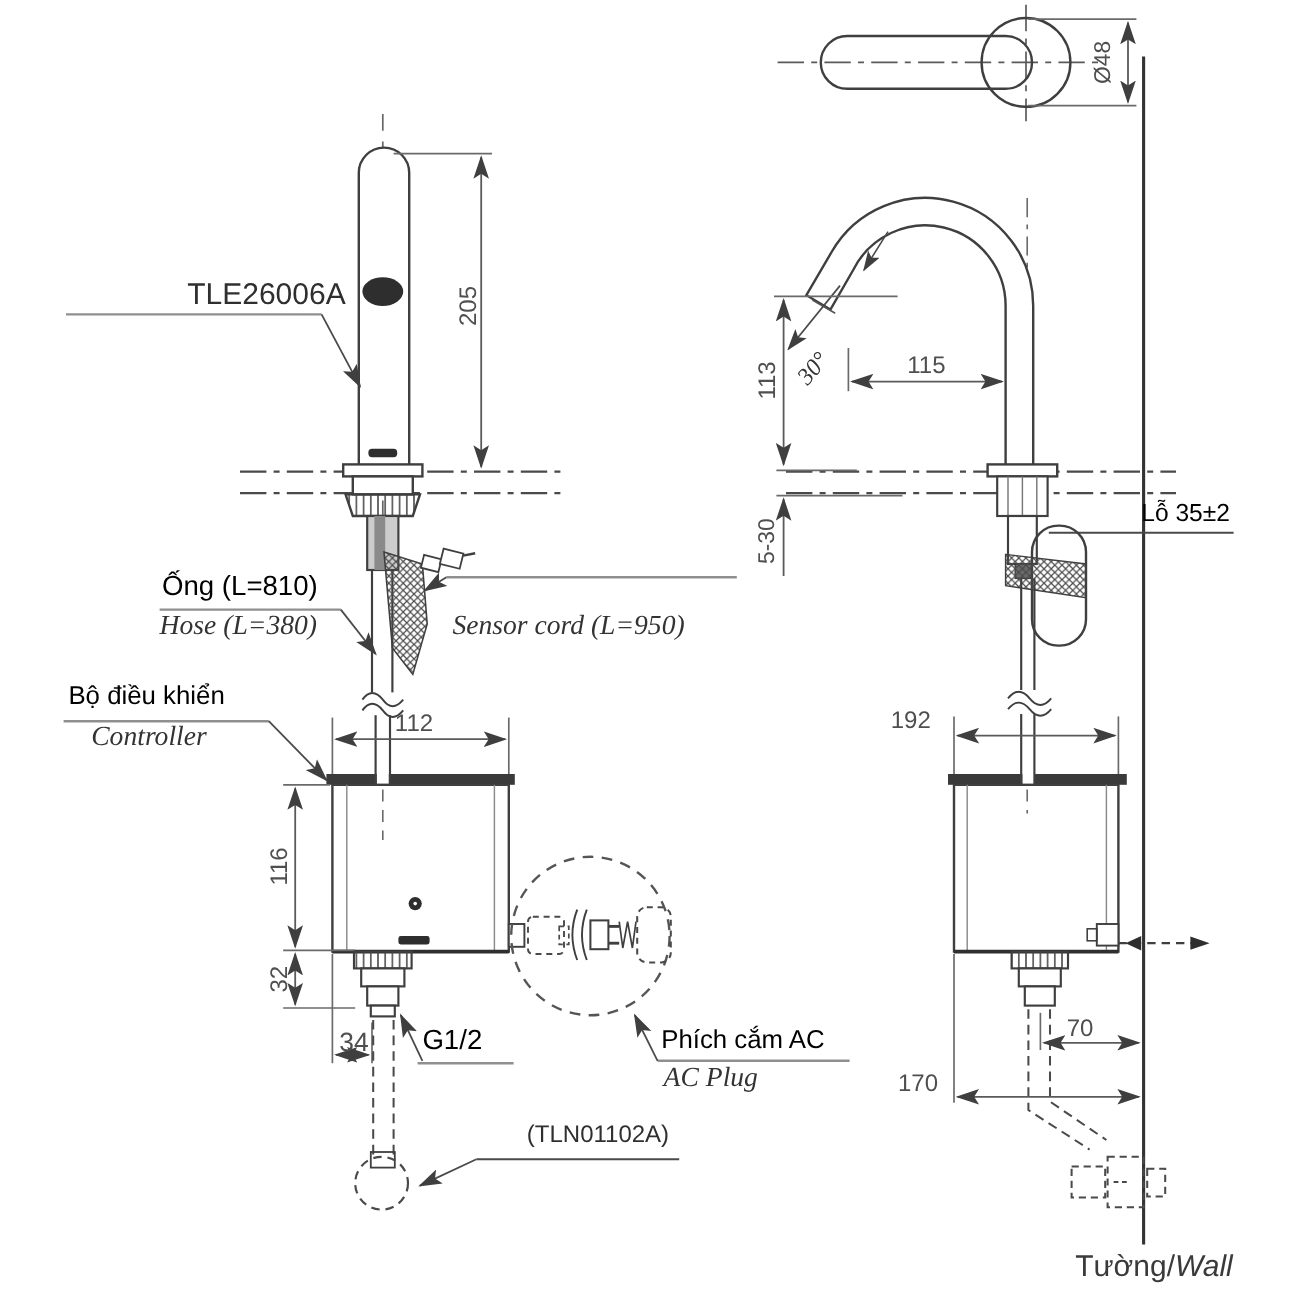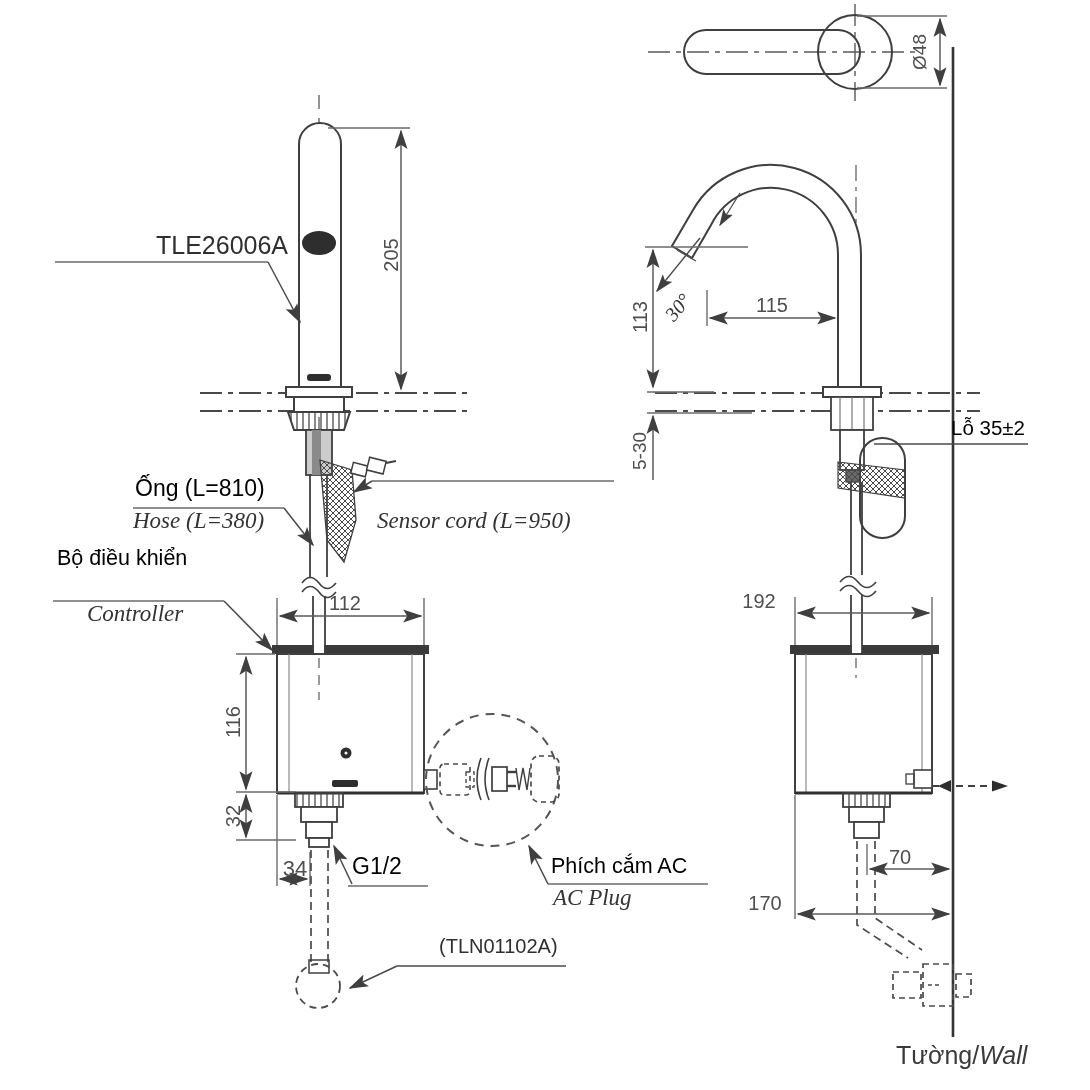--- a/index.html
+++ b/index.html
@@ -250,22 +250,22 @@
 
   <div class="lbl code" style="left:116px;top:232px;">TLE26006A</div>
 
   <div class="lbl dim rot" style="left:369px;top:245px;">205</div>
 
   <div class="lbl en" style="left:377px;top:481px;margin-top:28px;">Sensor cord (L=950)</div>
 
   <div class="lbl vi" style="left:135px;top:476px;font-size:23px;">Ống (L=810)</div>
   <div class="lbl en" style="left:133px;top:509px;">Hose (L=380)</div>
 
-  <div class="lbl vi" style="left:57px;top:547px;">Bộ điều khiển</div>
-  <div class="lbl en" style="left:87px;top:602px;">Controller</div>
+  <div class="lbl vi" style="left:57px;top:569px;">Bộ điều khiển</div>
+  <div class="lbl en" style="left:76px;top:602px;">Controller</div>
 
   <div class="lbl dim" style="left:323px;top:593px;width:44px;">112</div>
   <div class="lbl dim rot" style="left:211px;top:712px;">116</div>
   <div class="lbl dim rot" style="left:211px;top:806px;">32</div>
   <div class="lbl dim sm" style="left:277px;top:857px;width:36px;">34</div>
 
   <div class="lbl vi" style="left:352px;top:854px;font-size:23px;">G1/2</div>
 
   <div class="lbl code" style="left:399px;top:936px;font-size:20px;">(TLN01102A)</div>
 

